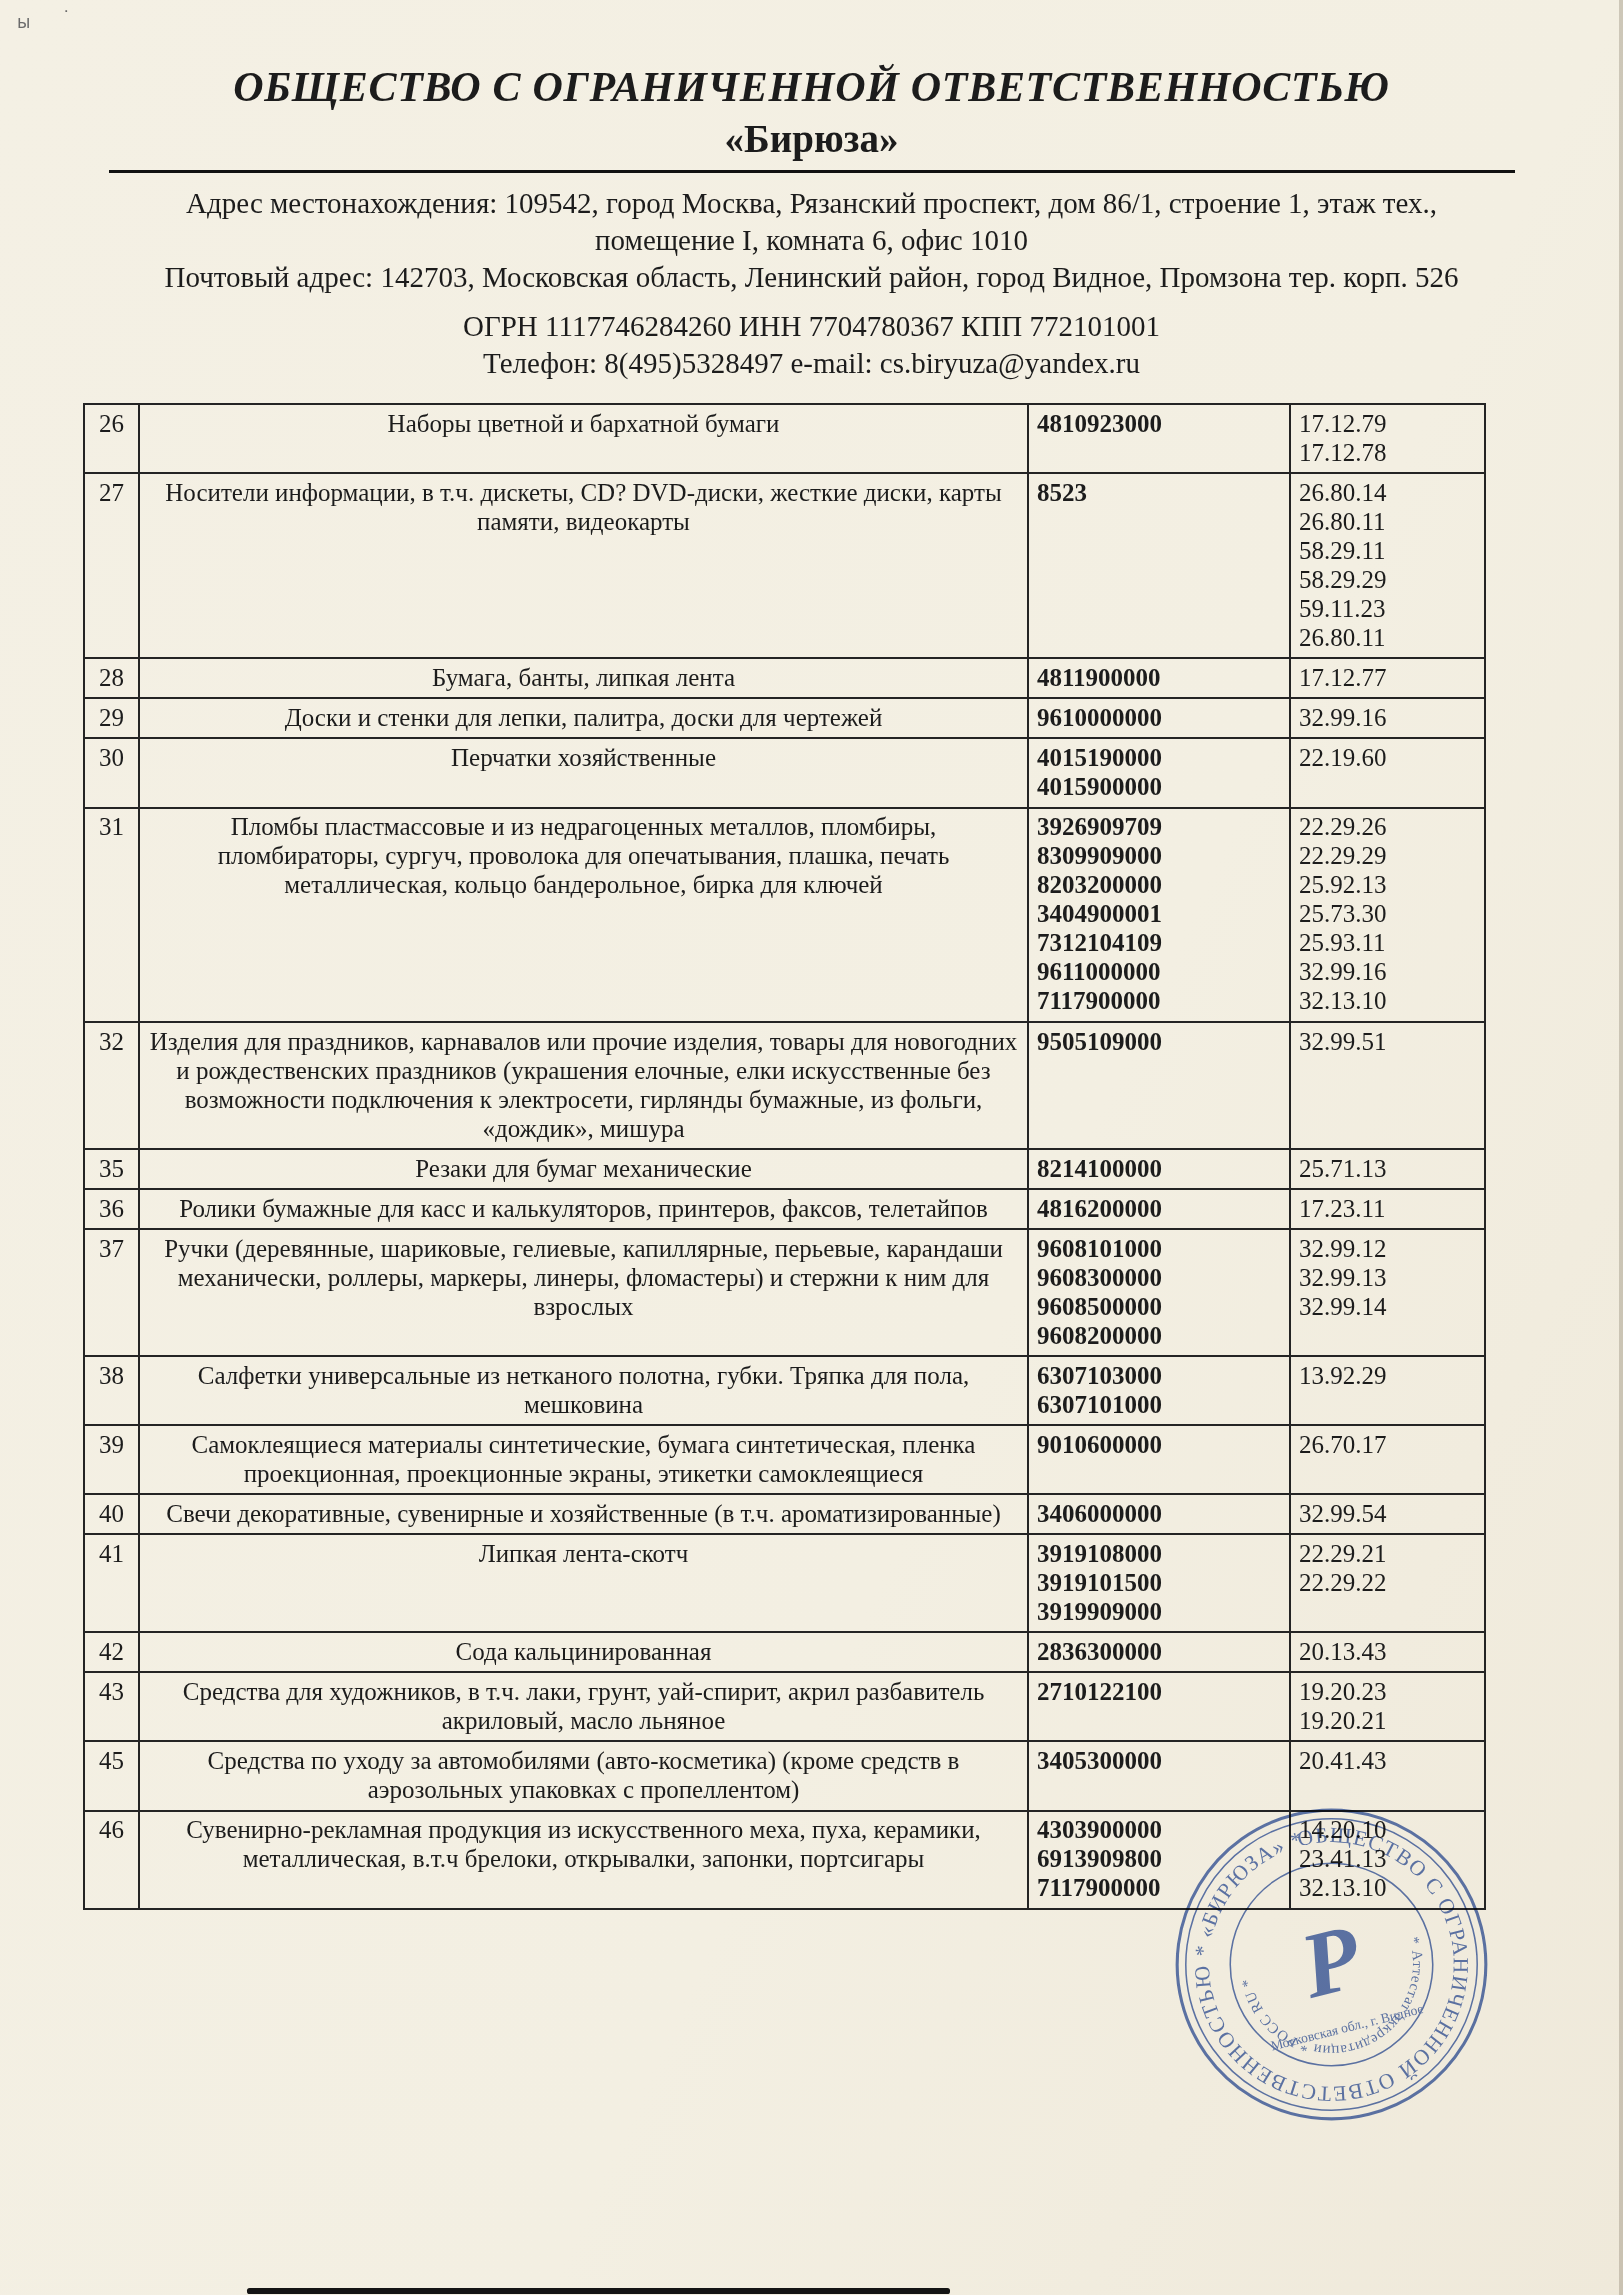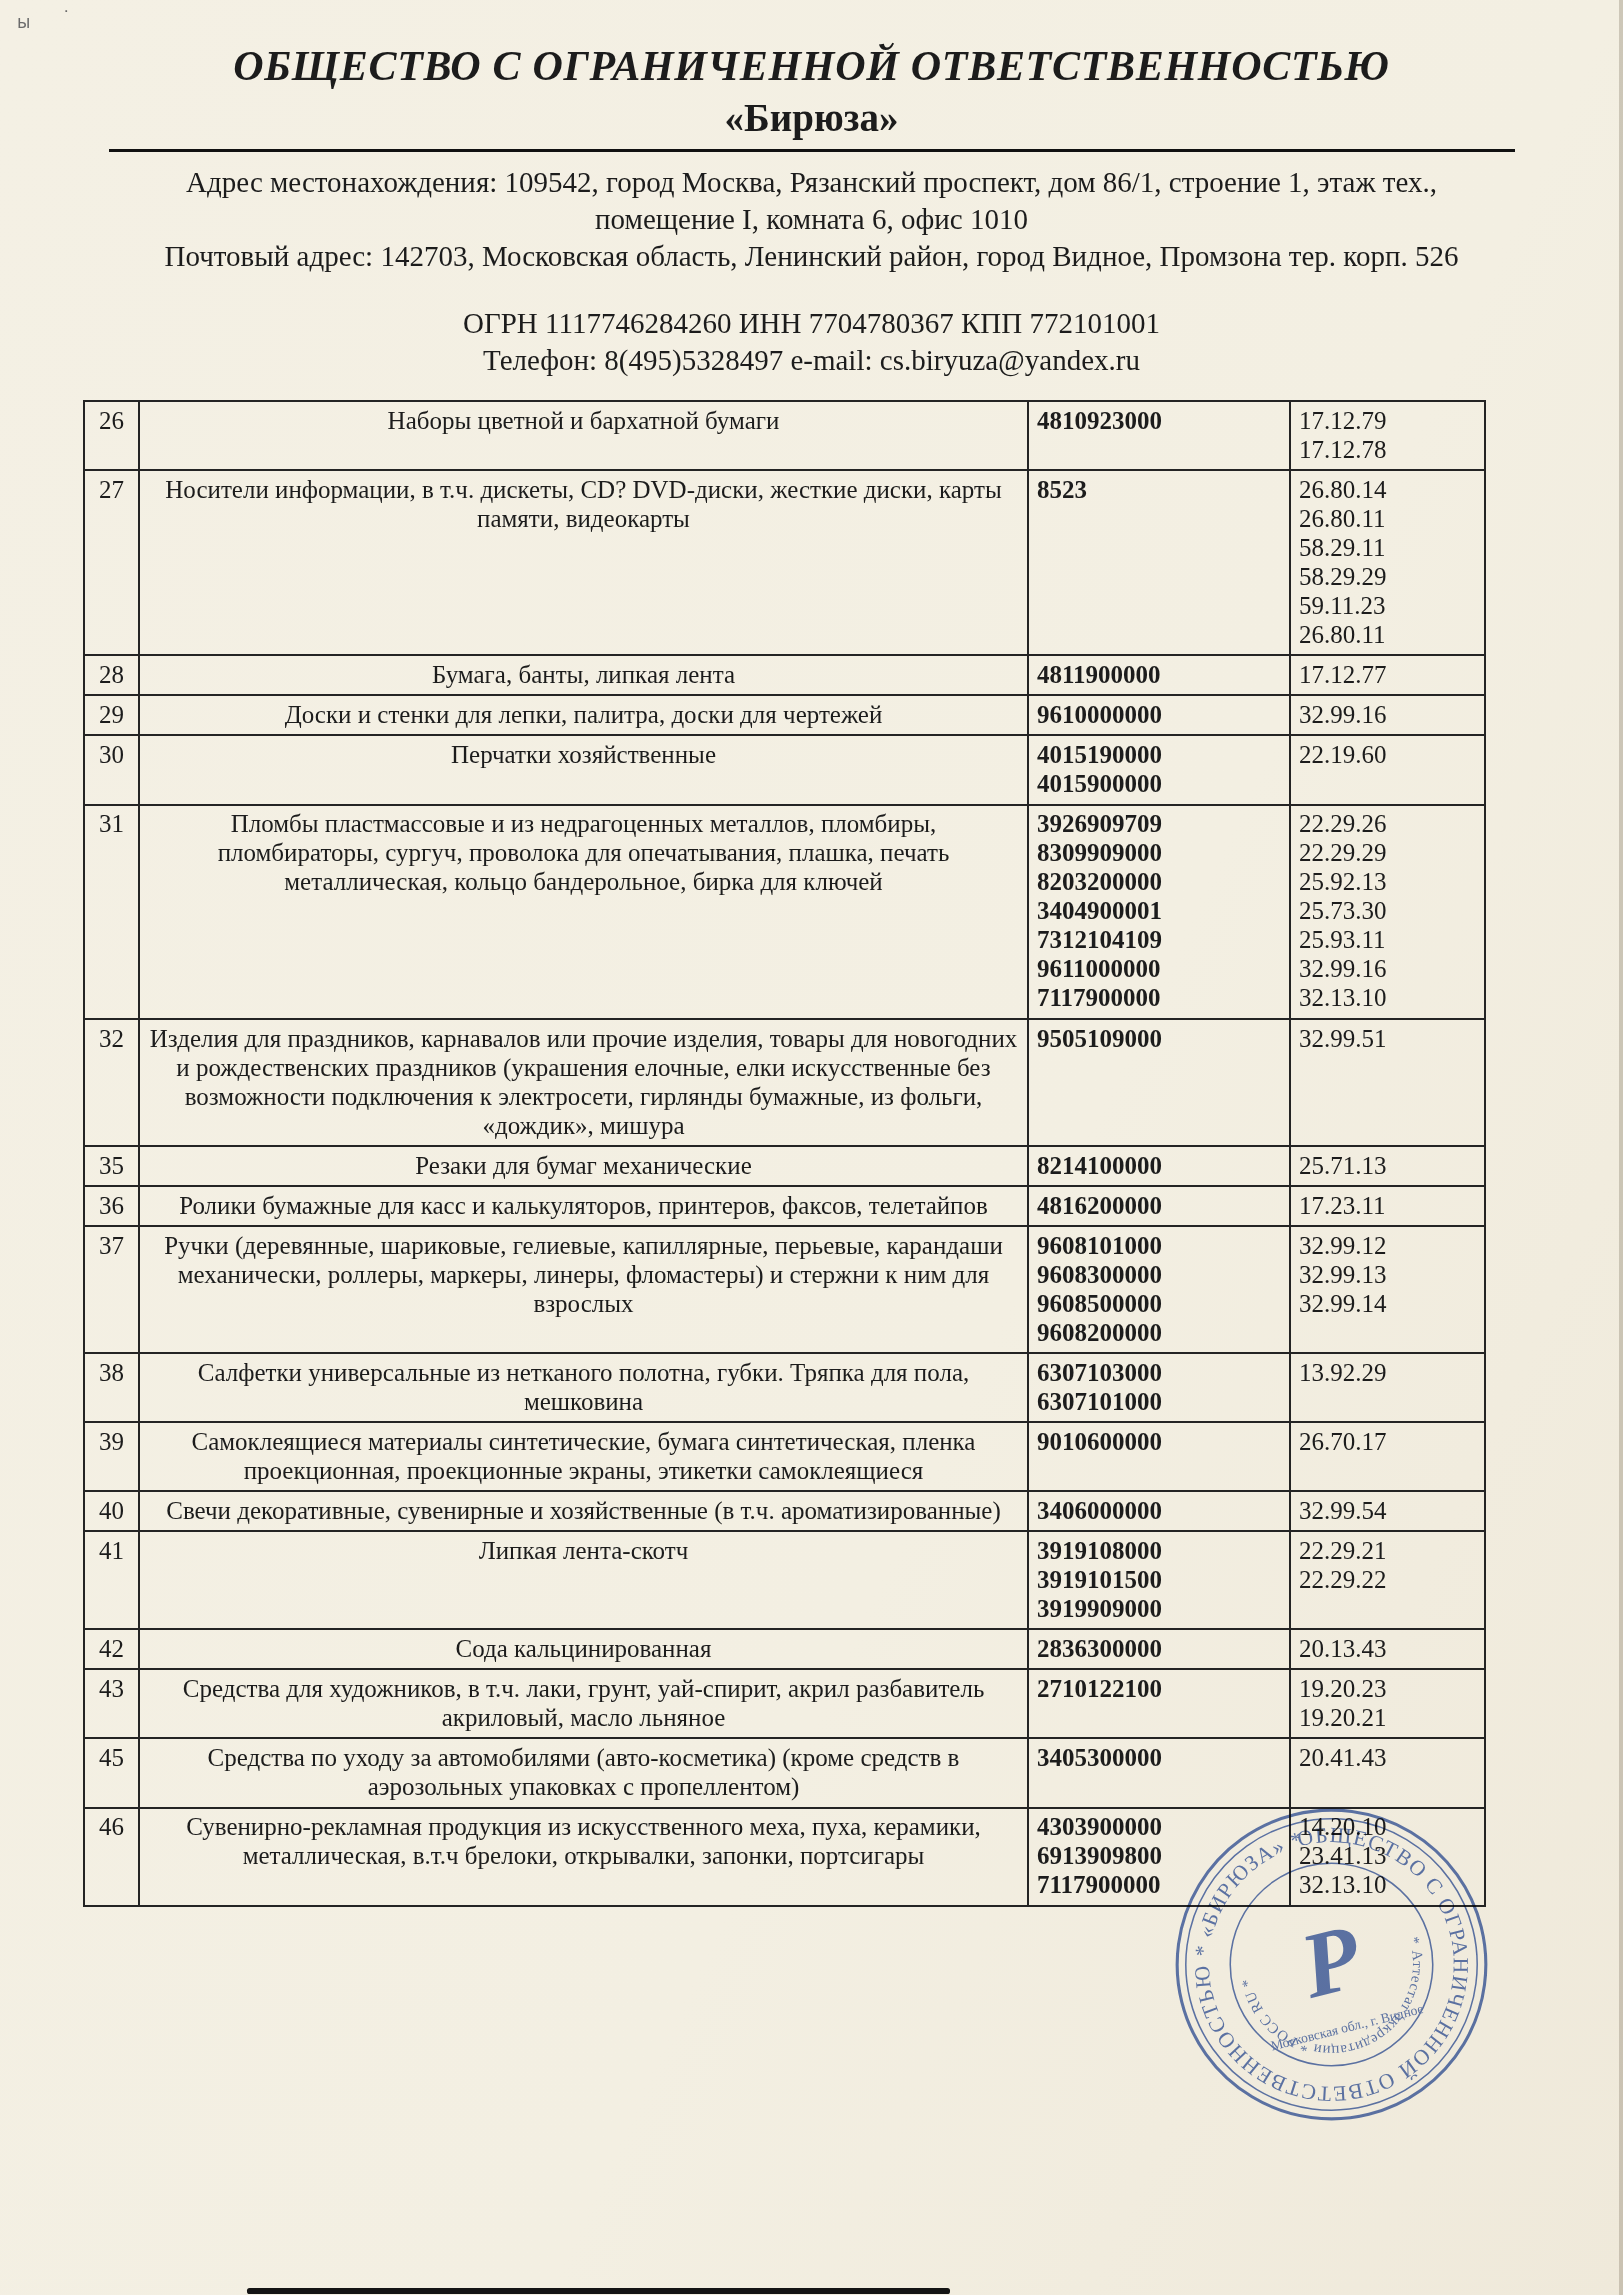--- a/index.html
+++ b/index.html
@@ -8,26 +8,26 @@
     width:1623px;height:2295px;
     background:linear-gradient(115deg,#f4f0e4 0%,#f3efe2 60%,#efe9da 100%);
     font-family:"Liberation Serif","DejaVu Serif",serif;
     color:#1c1c1c;
     overflow:hidden;
   }
   .pen-mark{position:absolute;color:#6b6b6b;font-size:17px;font-family:"DejaVu Sans",sans-serif;}
   .pen-mark.m1{left:17px;top:11.8px;}
   .pen-mark.m2{left:62px;top:7.9px;}
 
-  .header{width:1557px;margin:0 auto;padding-top:42px;text-align:center;}
+  .header{width:1557px;margin:0 auto;padding-top:63px;text-align:center;}
   .org-type{font-size:42px;font-weight:bold;font-style:italic;letter-spacing:0.7px;}
   .org-name{font-size:39px;font-weight:bold;margin-top:5.2px;}
   .head-rule{width:1406px;margin:9.2px auto 11.8px auto;border:0;border-top:3.9px solid #111;}
   .addr{font-size:29px;line-height:37px;}
-  .reg-block{font-size:29px;line-height:37px;margin-top:30px;}
+  .reg-block{font-size:29px;line-height:37px;margin-top:12px;}
 
   table.products{
     border-collapse:collapse;
     margin:21px 0 0 83px;
     table-layout:fixed;
     width:1401px;
   }
   table.products td{
     border:2px solid #242424;
     vertical-align:top;

